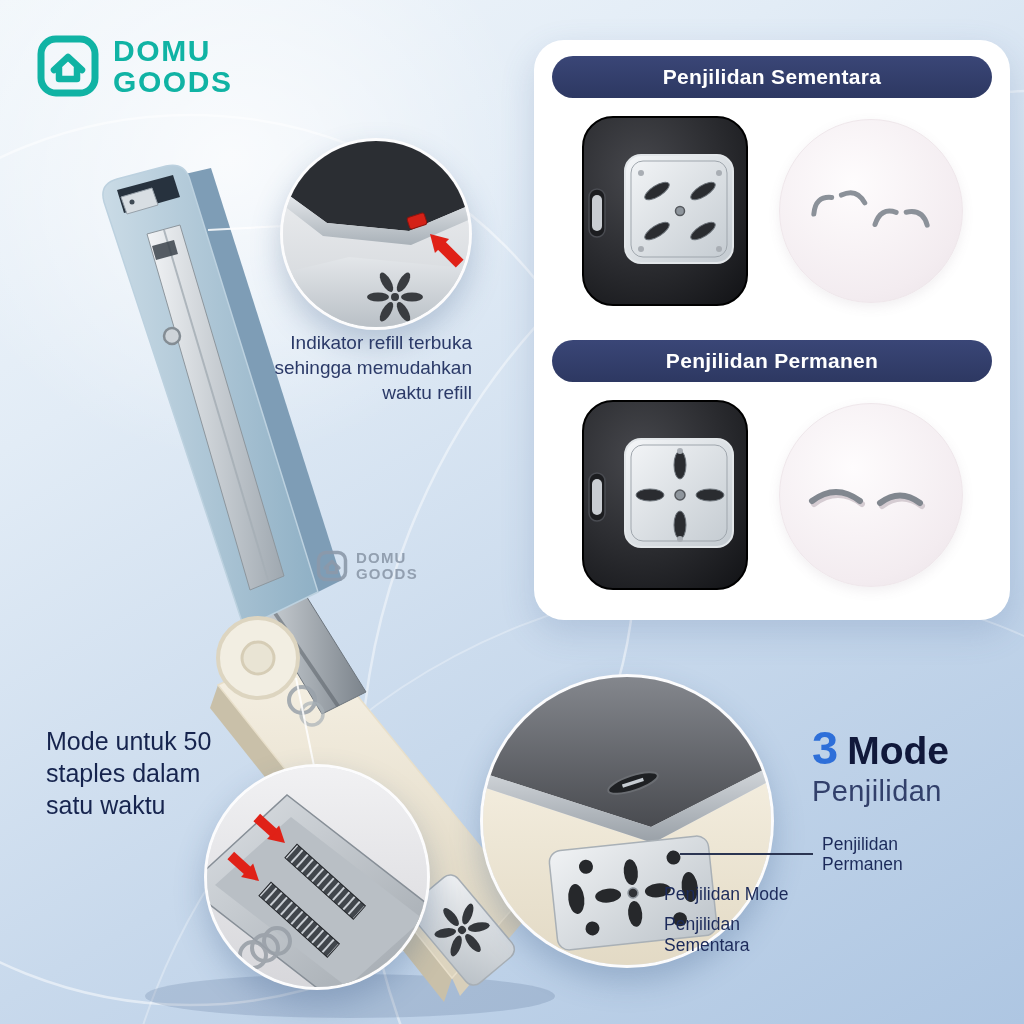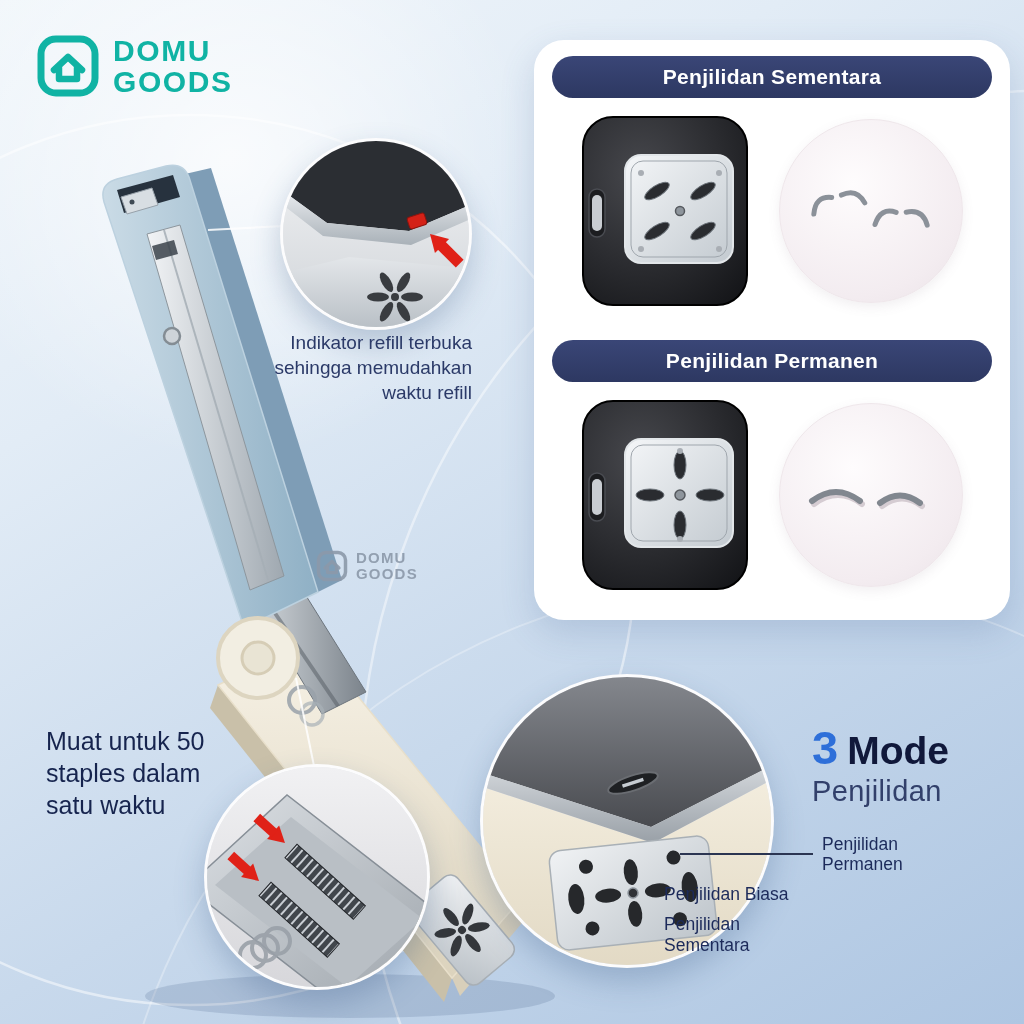--- a/index.html
+++ b/index.html
@@ -298,21 +298,21 @@
       <path d="M 18 36 L 32 23 L 46 36" fill="none" stroke="#8c99aa" stroke-width="6.5" stroke-linecap="round" stroke-linejoin="round"></path>
       <path d="M 23 34 V 45 H 41 V 34" fill="none" stroke="#8c99aa" stroke-width="6.5" stroke-linecap="round" stroke-linejoin="round"></path>
     </svg>
     <div class="watermark-text">
       <span>DOMU</span>
       <span>GOODS</span>
     </div>
   </div>
 
   <div class="callout-capacity">
-    <span>Muat untuk </span><b>50 staples dalam satu waktu</b>
+    <span>Mode untuk </span><b>50 staples dalam satu waktu</b>
   </div>
 
   <div class="inset" id="inset-loading">
     <svg width="226" height="226" viewBox="0 0 226 226">
       <defs>
         <linearGradient id="i2-bg" x1="0" y1="0" x2="0" y2="1">
           <stop offset="0" stop-color="#f1f1f3"></stop>
             <stop offset="1" stop-color="#d6d6da"></stop>
         </linearGradient>
         <linearGradient id="i2-sil" x1="0" y1="0" x2="1" y2="1">
@@ -402,21 +402,21 @@
       <span class="mode-num">3</span>
       <span class="mode-word">Mode</span>
     </div>
     <div class="mode-subtitle">Penjilidan</div>
     <div class="mode-row">
       <div class="leader"></div>
       <div class="mode-label">Penjilidan Permanen</div>
     </div>
     <div class="mode-row">
       <div class="leader"></div>
-      <div class="mode-label">Penjilidan Biasa</div>
+      <div class="mode-label">Penjilidan Mode</div>
     </div>
     <div class="mode-row">
       <div class="leader"></div>
       <div class="mode-label">Penjilidan Sementara</div>
     </div>
   </div>
 
 </div>
 
 </body></html>

